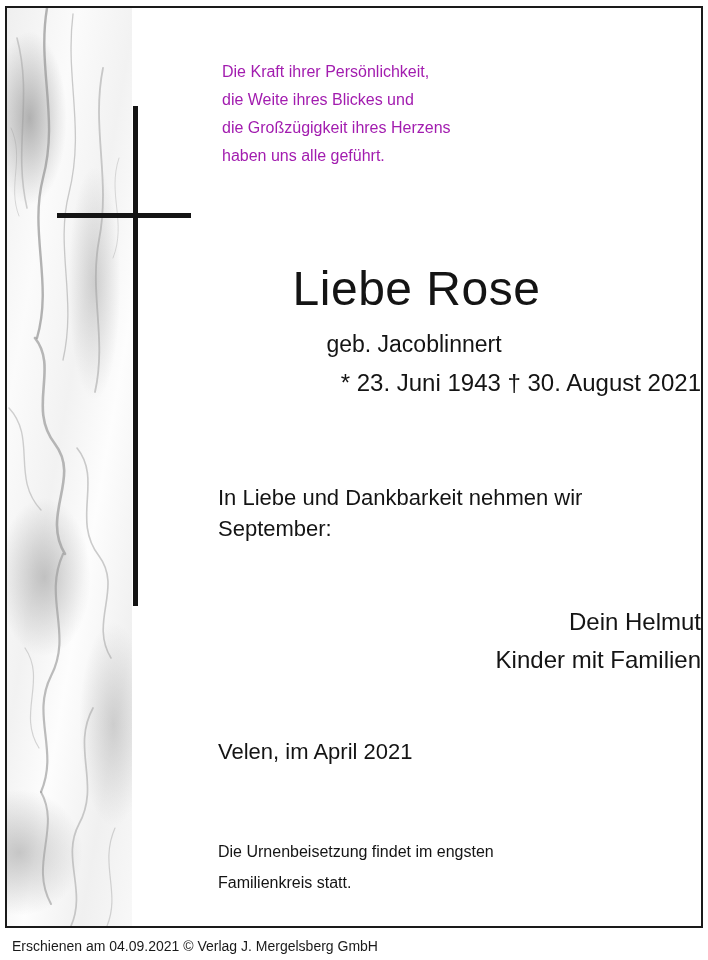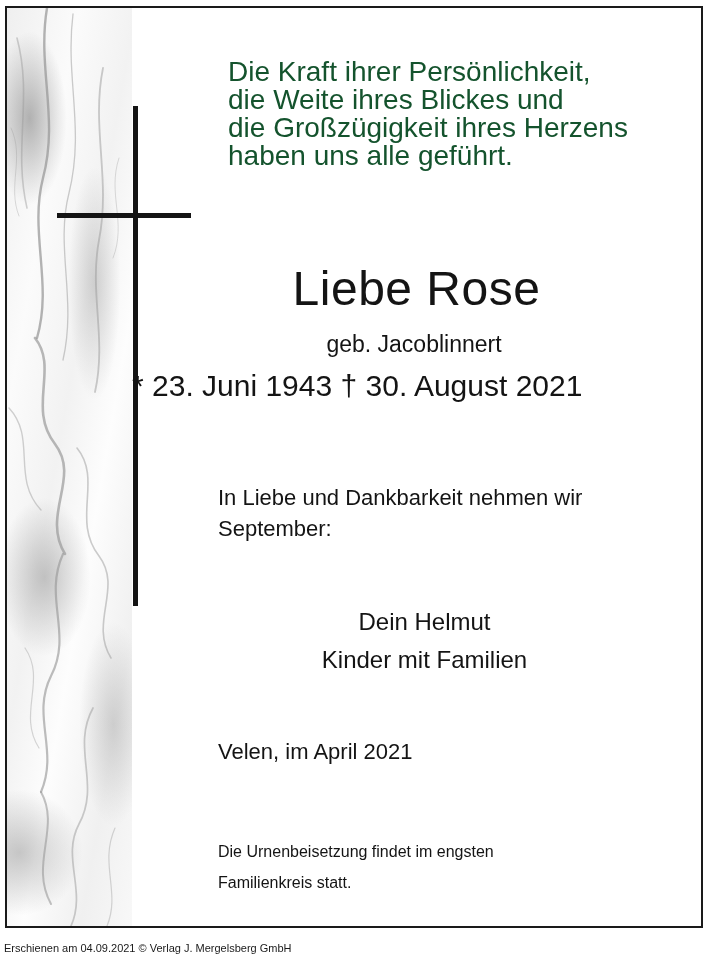--- a/index.html
+++ b/index.html
@@ -70,25 +70,25 @@
   }
   .content {
     position: absolute;
     left: 125px;
     top: 0;
     right: 0;
     bottom: 0;
   }
   .verse {
     position: absolute;
-    left: 96px;
+    left: 90px;
     top: 50px;
-    font-size: 28px;
+    font-size: 16px;
     line-height: 28px;
-    color: #14532d;
+    color: #a21caf;
     white-space: pre-line;
   }
   .name {
     position: absolute;
     left: 0;
     right: 0;
     top: 255px;
     text-align: center;
     font-size: 48px;
     line-height: 52px;
@@ -102,39 +102,39 @@
     top: 323px;
     text-align: center;
     font-size: 23px;
     color: #141414;
   }
   .dates {
     position: absolute;
     left: 0;
     right: 0;
     top: 361px;
-    text-align: left;
-    font-size: 30px;
+    text-align: right;
+    font-size: 24px;
     color: #141414;
   }
   .farewell {
     position: absolute;
     left: 86px;
     top: 474px;
     font-size: 22px;
     line-height: 31px;
     color: #141414;
     white-space: pre-line;
   }
   .mourners {
     position: absolute;
     left: 0;
     right: 0;
     top: 595px;
-    text-align: center;
+    text-align: right;
     font-size: 24px;
     line-height: 38px;
     color: #141414;
     white-space: pre-line;
     margin-left: 16px;
   }
   .place {
     position: absolute;
     left: 86px;
     top: 731px;
@@ -145,23 +145,23 @@
     position: absolute;
     left: 86px;
     top: 828px;
     font-size: 16px;
     line-height: 31px;
     color: #141414;
     white-space: pre-line;
   }
   .footer {
     position: absolute;
-    left: 4px;
+    left: 12px;
     bottom: 6px;
-    font-size: 11px;
+    font-size: 14px;
     color: #1a1a1a;
   }
 </style>
 </head>
 <body>
 
 <div class="page">
 
   <div class="notice">
 

